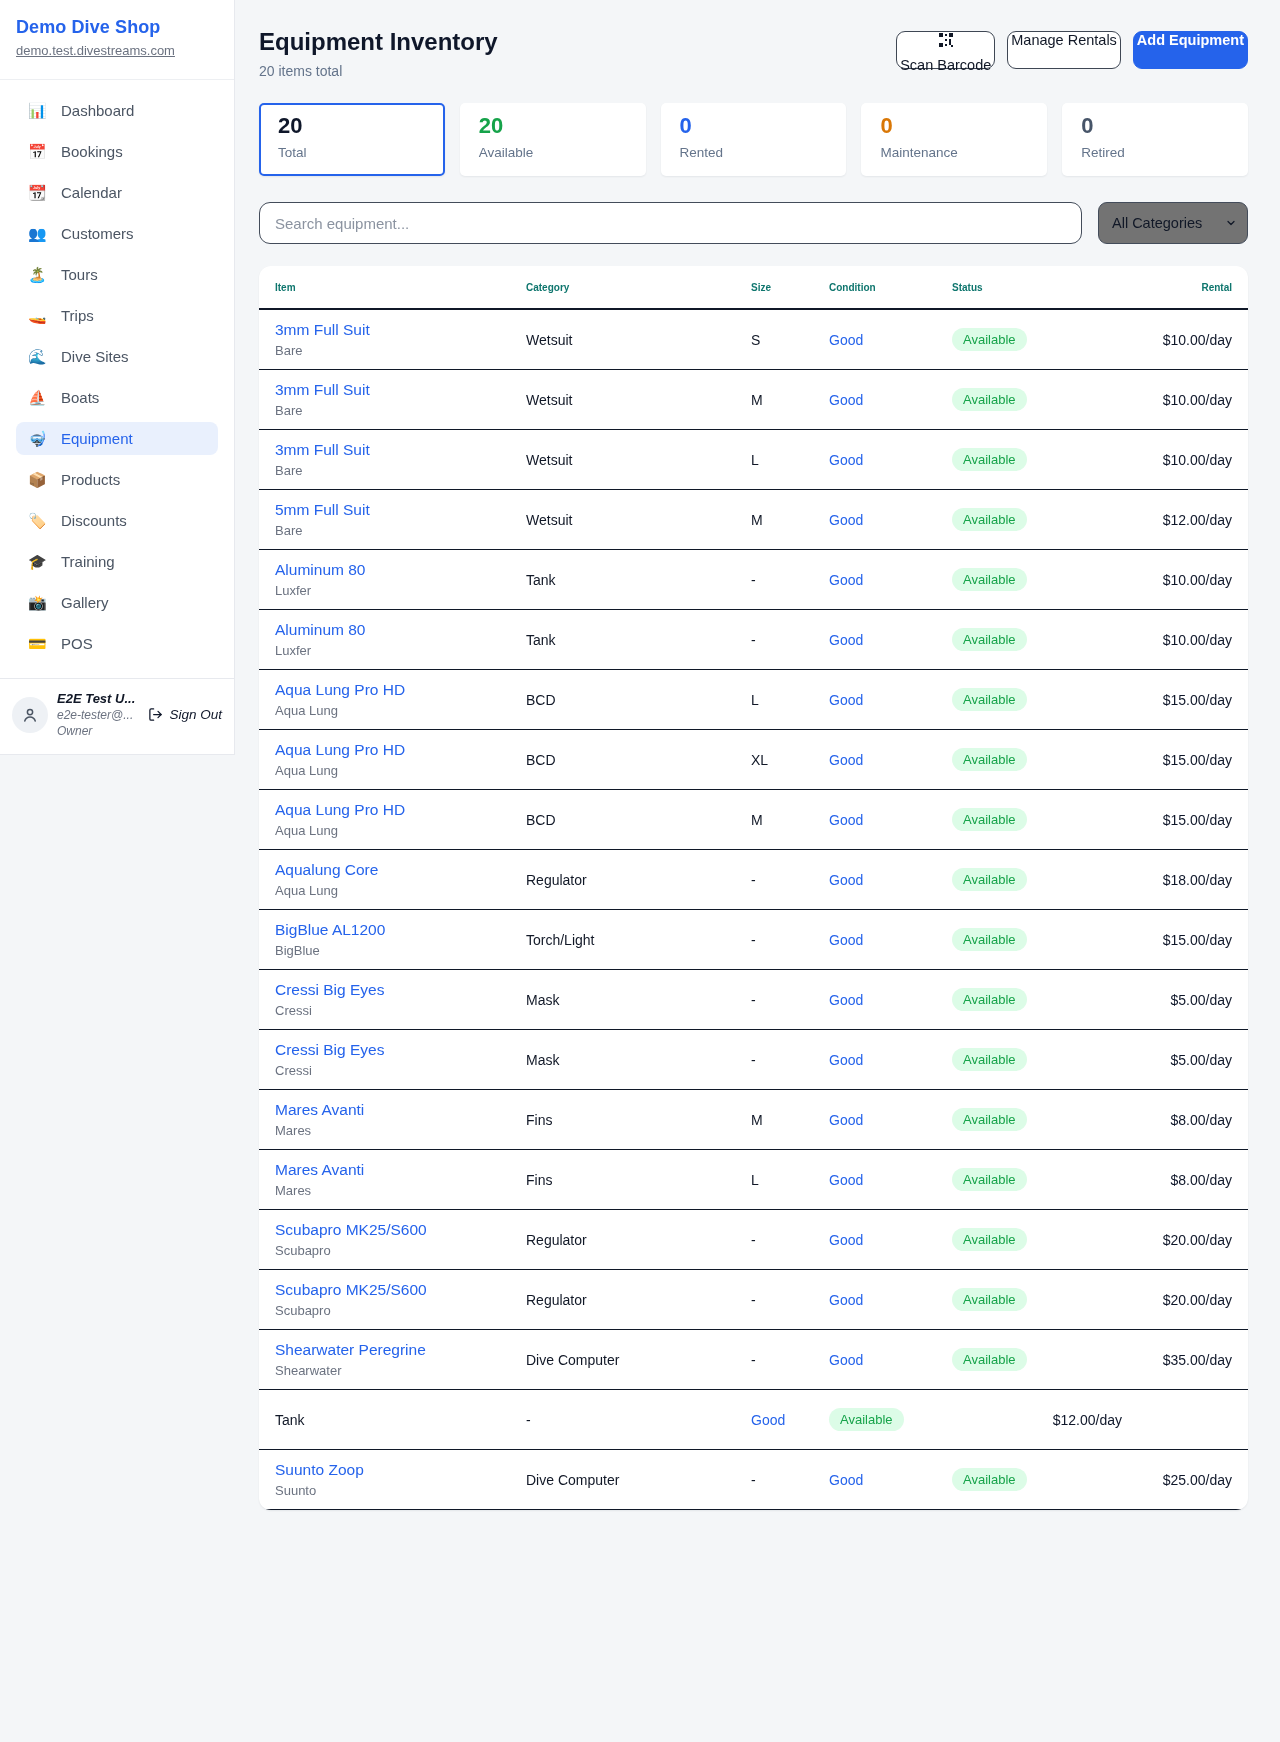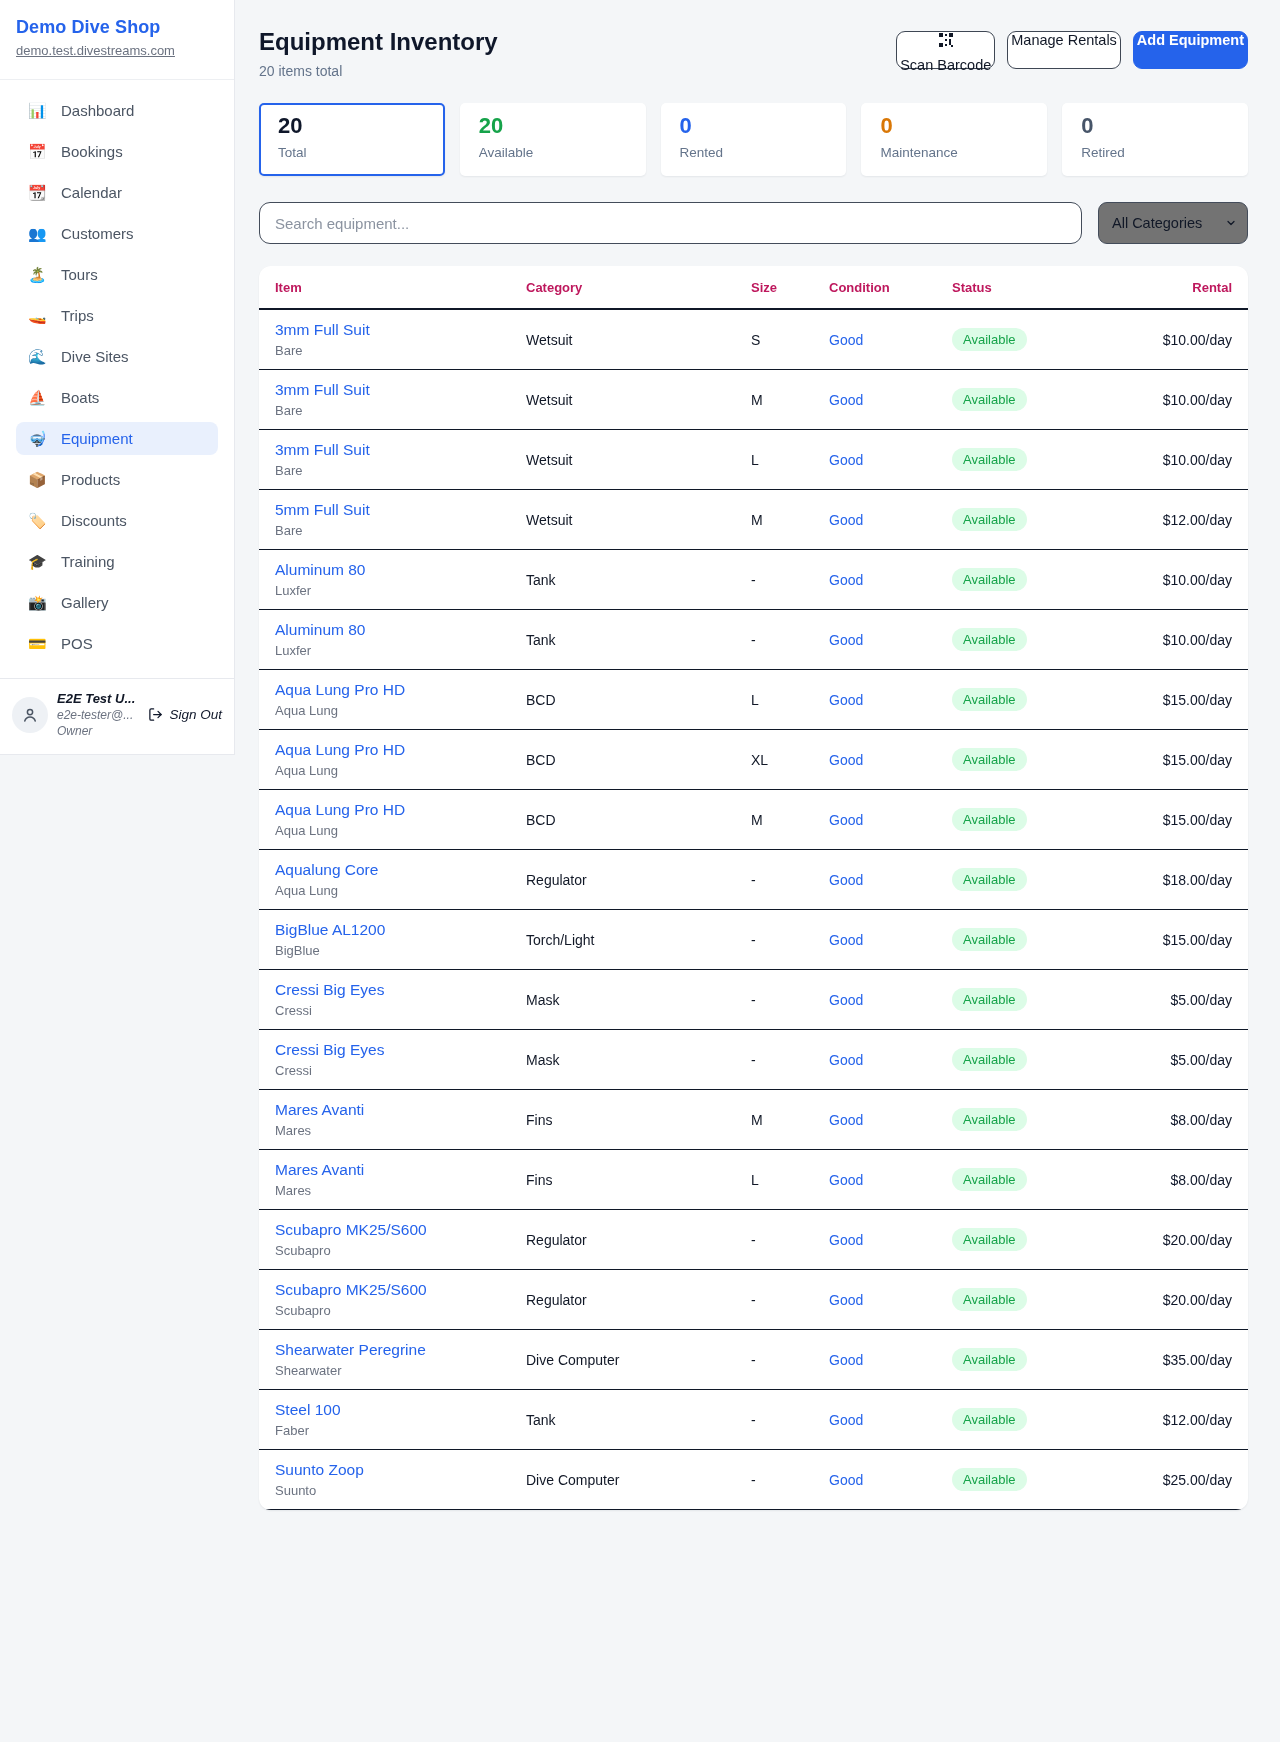--- a/index.html
+++ b/index.html
@@ -96,21 +96,21 @@
   .table-card {
     background:#fff; border-radius:12px; overflow:hidden;
     box-shadow:0 1px 2px rgba(16,24,40,.07);
   }
   .t-grid {
     display:grid;
     grid-template-columns:251px 225px 78px 123px 170px 1fr;
     padding:0 16px; align-items:center;
   }
   .t-head { height:44px; border-bottom:2px solid #101828; }
-  .t-h { font-size:13px; font-weight:600; color:#be185d; }
+  .t-h { font-size:10px; font-weight:600; color:#0f766e; }
   .t-h:last-child { text-align:right; }
   .t-row { min-height:60px; border-bottom:1.5px solid #101828; padding-top:9px; padding-bottom:9px; }
   .t-row:last-child { border-bottom:1.5px solid #101828; }
   .item-name { color:#2563eb; font-size:15.5px; font-weight:500; cursor:pointer; }
   .item-brand { color:#6b7280; font-size:13px; margin-top:4px; }
   .cell { font-size:14px; color:#111827; }
   .cond { color:#2563eb; font-size:14px; cursor:pointer; }
   .badge {
     display:inline-block; background:#dcfce7; color:#16a34a;
     font-size:13px; padding:4px 11px; border-radius:999px;
@@ -518,24 +518,20 @@
     </div>
     <div class="cell">Dive Computer</div>
     <div class="cell">-</div>
     <div class="cond">Good</div>
     <div>
       <span class="badge">Available</span>
     </div>
     <div class="rental">$35.00/day</div>
   </div>
         <div class="t-grid t-row">
-    <div>
-      <div class="item-name">Steel 100</div>
-      <div class="item-brand">Faber</div>
-    </div>
     <div class="cell">Tank</div>
     <div class="cell">-</div>
     <div class="cond">Good</div>
     <div>
       <span class="badge">Available</span>
     </div>
     <div class="rental">$12.00/day</div>
   </div>
         <div class="t-grid t-row">
     <div>

